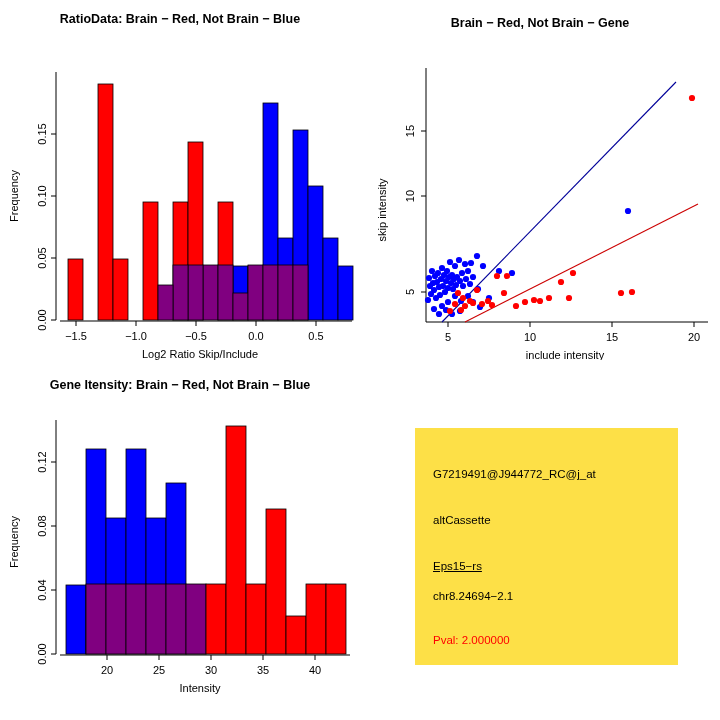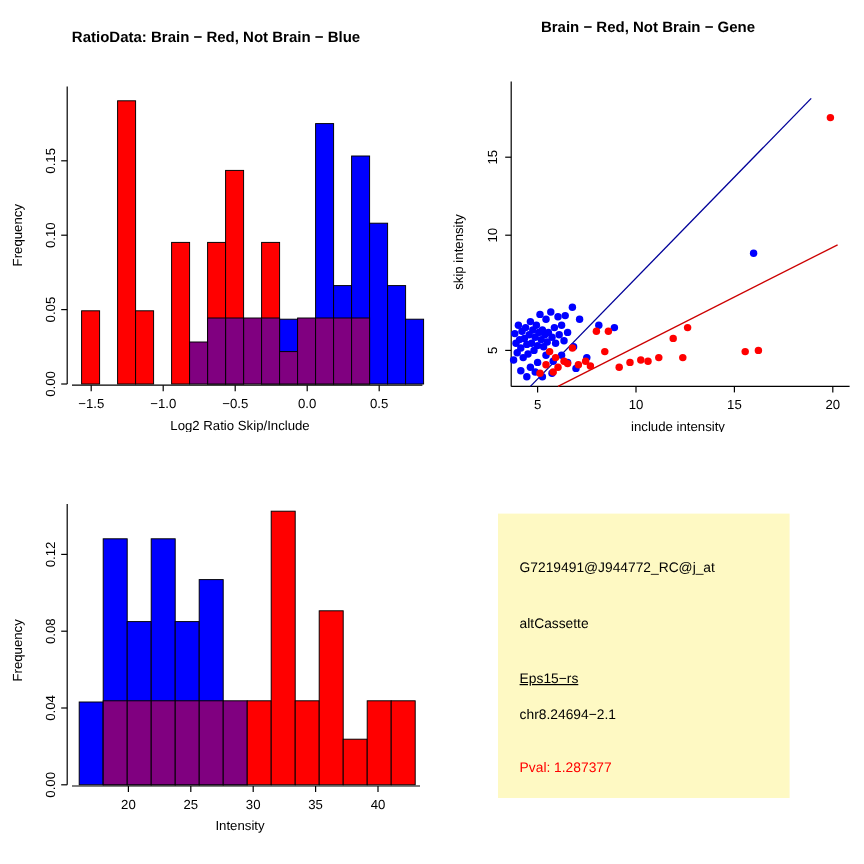--- a/index.html
+++ b/index.html
@@ -4,30 +4,30 @@
 <style>
   html,body{margin:0;padding:0;background:#ffffff;}
   body{width:720px;height:720px;font-family:"Liberation Sans",sans-serif;color:#000;}
   .page{position:relative;width:720px;height:720px;overflow:hidden;}
   .panel{position:absolute;}
   .ptitle{font-size:12.5px;font-weight:bold;text-align:center;}
   svg{display:block;}
   text{font-family:"Liberation Sans",sans-serif;fill:#000;}
   .axlab{font-size:11px;}
   .tick{font-size:11px;}
-  .infobox{position:absolute;background:#fef9c3;}
+  .infobox{position:absolute;background:#fde047;padding-left:20px;}
   .infotext{position:absolute;font-size:11.5px;}
   .pval{color:#ff0000;}
 </style>
 </head>
 <body>
 
 <div class="page">
 
-  <div class="panel" style="left:0px;top:24px;width:360px;">
+  <div class="panel" style="left:0px;top:12px;width:360px;">
     <div class="ptitle">RatioData: Brain − Red, Not Brain − Blue</div>
   </div>
   <svg class="panel" style="left:0px;top:30px;" width="360" height="330" viewBox="0 0 360 330">
 
     <g>
       <line x1="56" y1="42" x2="56" y2="290" stroke="#000" stroke-width="1"></line>
       <line x1="51" y1="290" x2="56" y2="290" stroke="#000" stroke-width="1"></line>
       <line x1="51" y1="228" x2="56" y2="228" stroke="#000" stroke-width="1"></line>
       <line x1="51" y1="166" x2="56" y2="166" stroke="#000" stroke-width="1"></line>
       <line x1="51" y1="104" x2="56" y2="104" stroke="#000" stroke-width="1"></line>
@@ -203,20 +203,23 @@
       <circle cx="101" cy="280" r="3.1"></circle>
       <circle cx="98" cy="263" r="3.1"></circle>
       <circle cx="95" cy="274" r="3.1"></circle>
       <circle cx="90" cy="281" r="3.1"></circle>
       <circle cx="103" cy="268" r="3.1"></circle>
       <circle cx="113" cy="273" r="3.1"></circle>
       <circle cx="132" cy="275" r="3.1"></circle>
     </g>
   </svg>
 
+  <div class="panel" style="left:0px;top:378px;width:360px;">
+    <div class="ptitle">Gene Itensity: Brain − Red, Not Brain − Blue</div>
+  </div>
   <svg class="panel" style="left:0px;top:392px;" width="360" height="328" viewBox="0 0 360 328">
     <g>
       <line x1="56" y1="28" x2="56" y2="262" stroke="#000" stroke-width="1"></line>
       <line x1="51" y1="262" x2="56" y2="262" stroke="#000" stroke-width="1"></line>
       <line x1="51" y1="198" x2="56" y2="198" stroke="#000" stroke-width="1"></line>
       <line x1="51" y1="134" x2="56" y2="134" stroke="#000" stroke-width="1"></line>
       <line x1="51" y1="70" x2="56" y2="70" stroke="#000" stroke-width="1"></line>
       <text class="tick" x="46" y="262" transform="rotate(-90 46 262)" style="text-anchor:middle">0.00</text>
       <text class="tick" x="46" y="198" transform="rotate(-90 46 198)" style="text-anchor:middle">0.04</text>
       <text class="tick" x="46" y="134" transform="rotate(-90 46 134)" style="text-anchor:middle">0.08</text>
@@ -267,16 +270,16 @@
       <text class="tick" x="315" y="282" text-anchor="middle">40</text>
       <text class="axlab" x="200" y="300" text-anchor="middle">Intensity</text>
     </g>
   </svg>
 
   <div class="infobox" style="left:415px;top:428px;width:243px;height:237px;">
     <div class="infotext" style="left:18px;top:40px;">G7219491@J944772_RC@j_at</div>
     <div class="infotext" style="left:18px;top:86px;">altCassette</div>
     <div class="infotext" style="left:18px;top:132px;text-decoration:underline;">Eps15−rs</div>
     <div class="infotext" style="left:18px;top:162px;">chr8.24694−2.1</div>
-    <div class="infotext pval" style="left:18px;top:206px;">Pval: 1.287377</div>
+    <div class="infotext pval" style="left:18px;top:206px;">Pval: 2.000000</div>
   </div>
 
 </div>
 
 </body></html>

